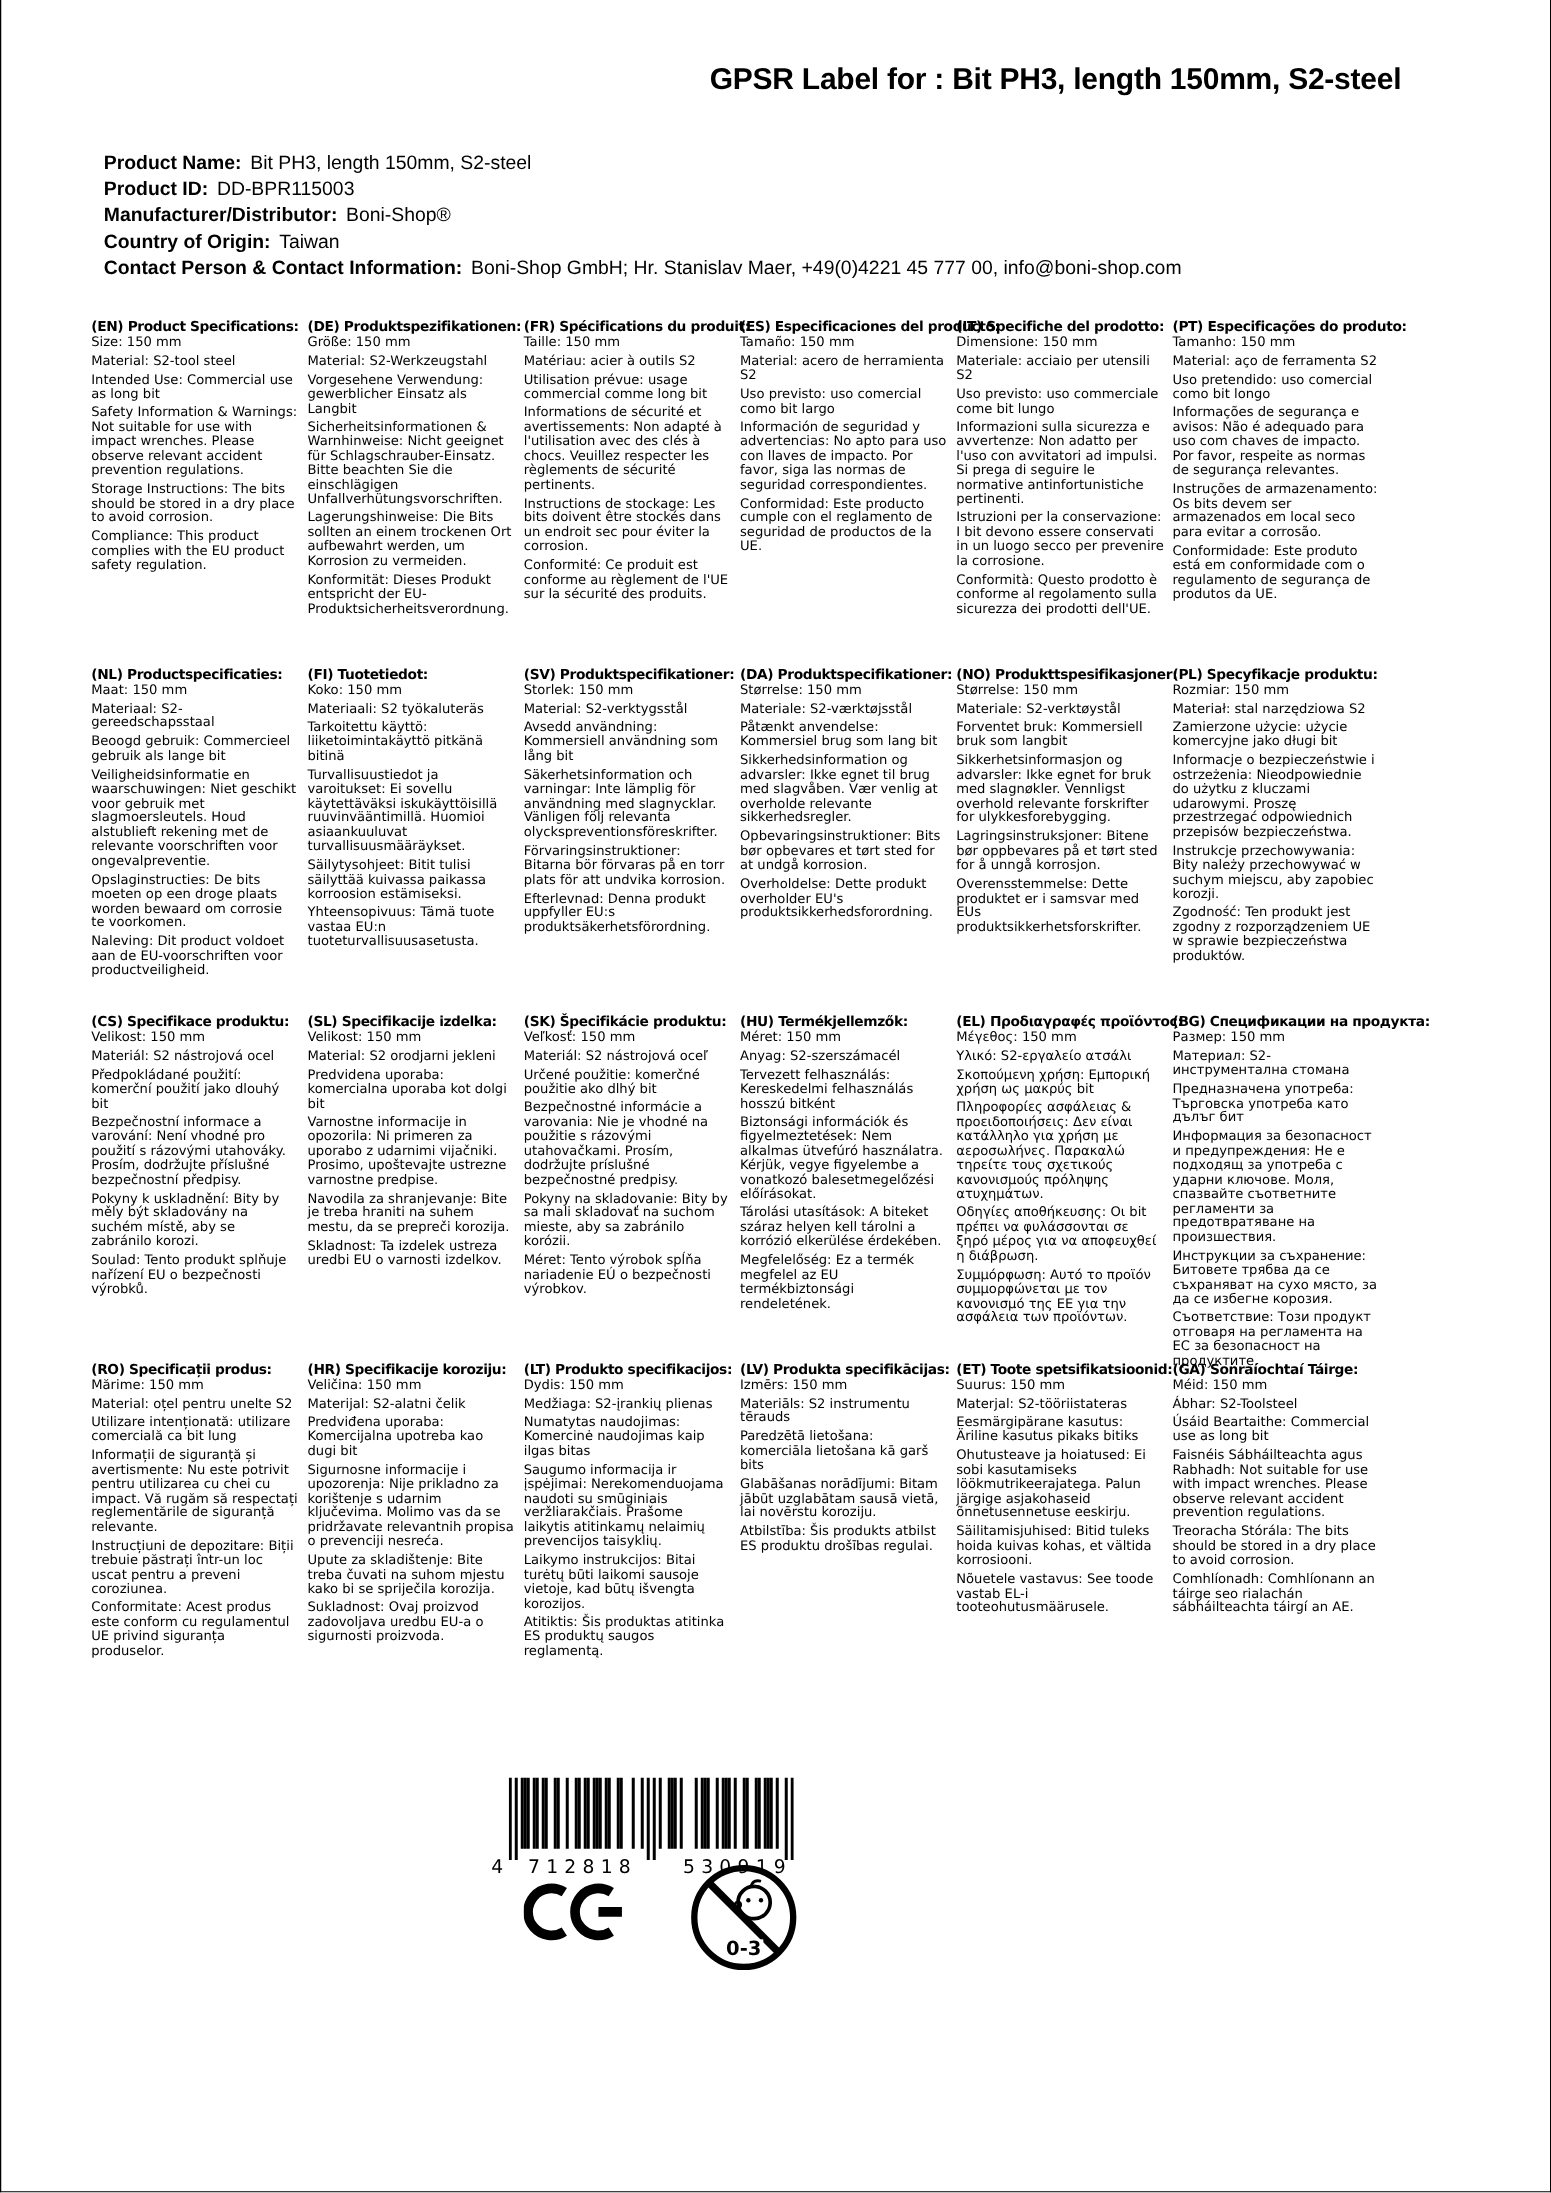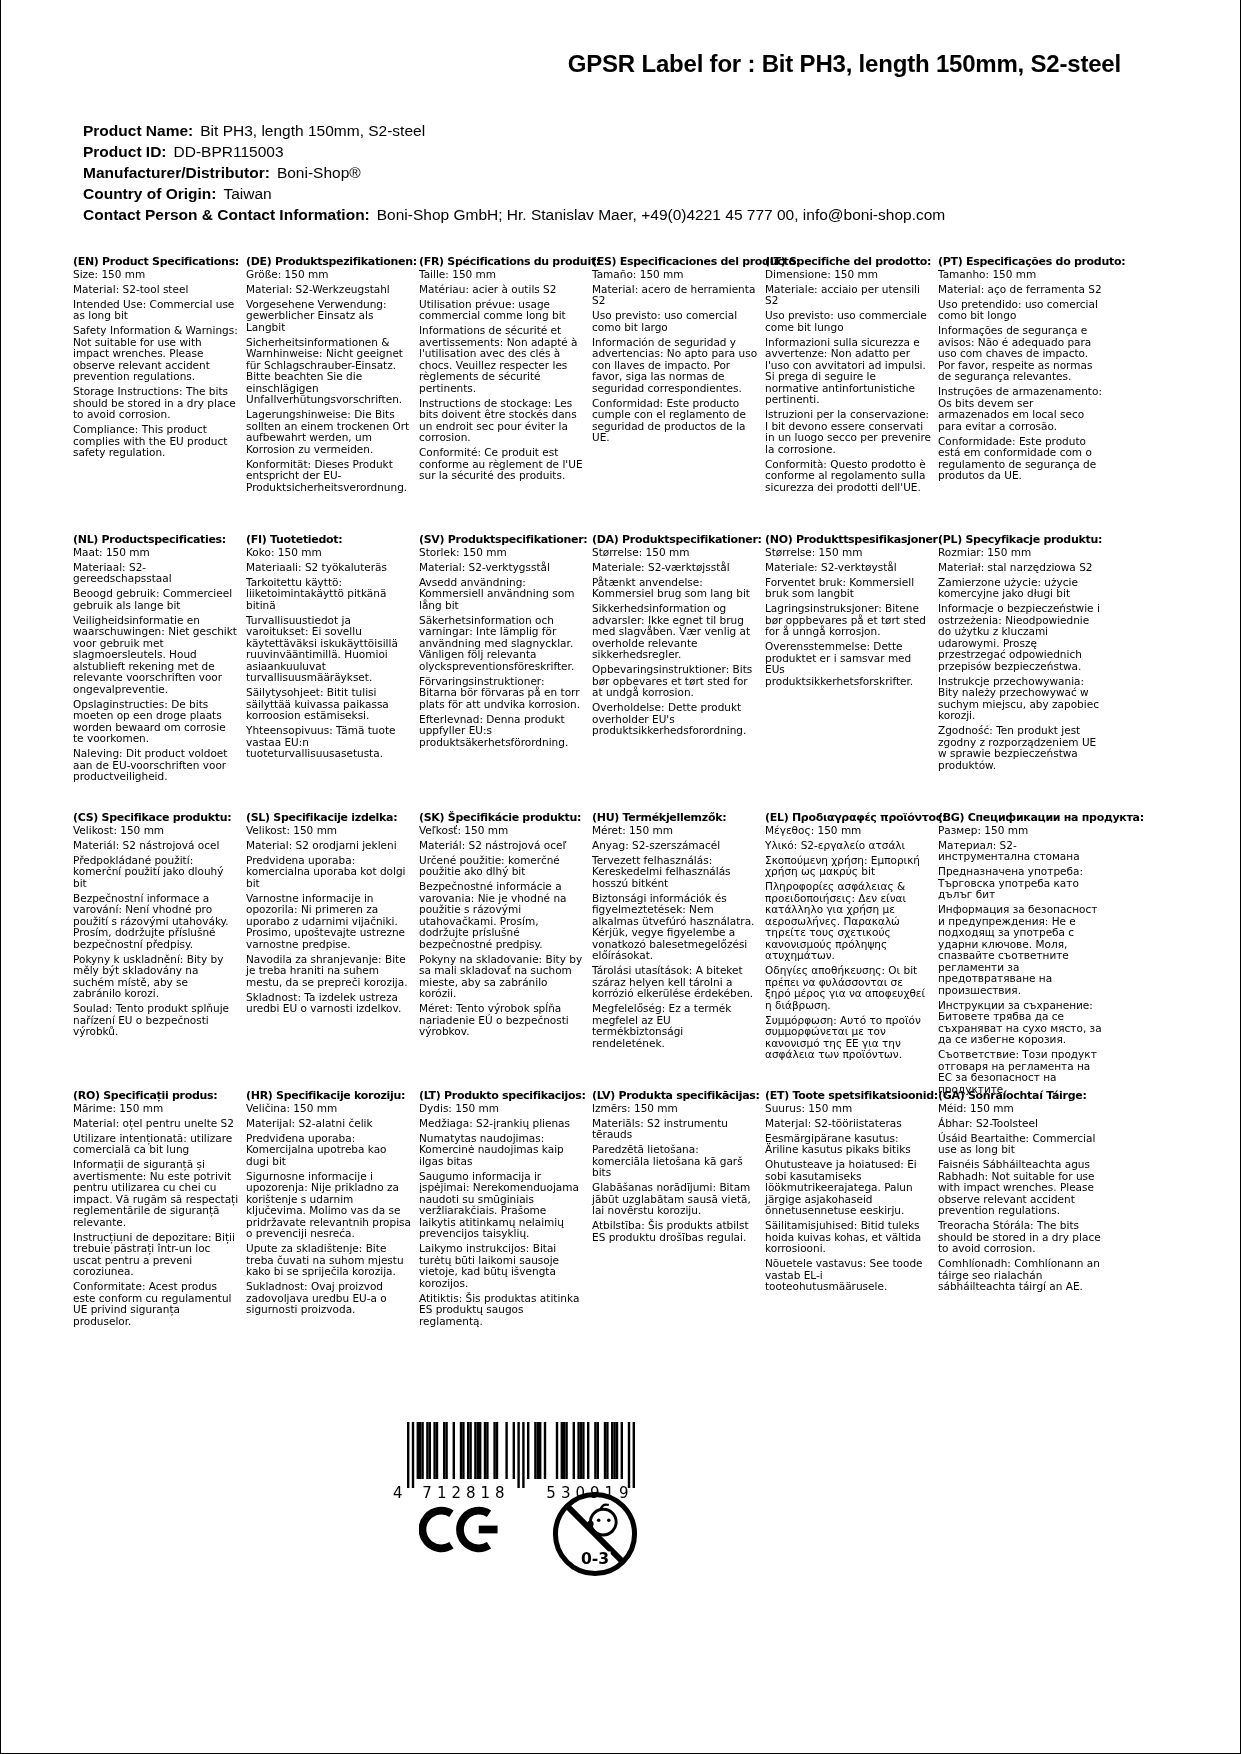--- a/index.html
+++ b/index.html
@@ -144,20 +144,21 @@
         <p class="spec-par">Påtænkt anvendelse: Kommersiel brug som lang bit</p>
         <p class="spec-par">Sikkerhedsinformation og advarsler: Ikke egnet til brug med slagvåben. Vær venlig at overholde relevante sikkerhedsregler.</p>
         <p class="spec-par">Opbevaringsinstruktioner: Bits bør opbevares et tørt sted for at undgå korrosion.</p>
         <p class="spec-par">Overholdelse: Dette produkt overholder EU's produktsikkerhedsforordning.</p>
       </div>
       <div class="spec-block">
         <div class="spec-header">(NO) Produkttspesifikasjoner:</div>
         <p class="spec-par">Størrelse: 150 mm</p>
         <p class="spec-par">Materiale: S2-verktøystål</p>
         <p class="spec-par">Forventet bruk: Kommersiell bruk som langbit</p>
+        <p class="spec-par">Sikkerhetsinformasjon og advarsler: Ikke egnet for bruk med slagnøkler. Vennligst overhold relevante forskrifter for ulykkesforebygging.</p>
         <p class="spec-par">Lagringsinstruksjoner: Bitene bør oppbevares på et tørt sted for å unngå korrosjon.</p>
         <p class="spec-par">Overensstemmelse: Dette produktet er i samsvar med EUs produktsikkerhetsforskrifter.</p>
       </div>
       <div class="spec-block">
         <div class="spec-header">(PL) Specyfikacje produktu:</div>
         <p class="spec-par">Rozmiar: 150 mm</p>
         <p class="spec-par">Materiał: stal narzędziowa S2</p>
         <p class="spec-par">Zamierzone użycie: użycie komercyjne jako długi bit</p>
         <p class="spec-par">Informacje o bezpieczeństwie i ostrzeżenia: Nieodpowiednie do użytku z kluczami udarowymi. Proszę przestrzegać odpowiednich przepisów bezpieczeństwa.</p>
         <p class="spec-par">Instrukcje przechowywania: Bity należy przechowywać w suchym miejscu, aby zapobiec korozji.</p>

